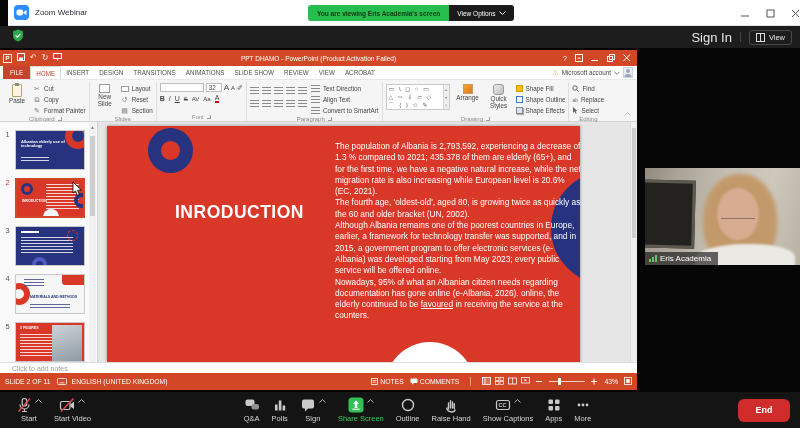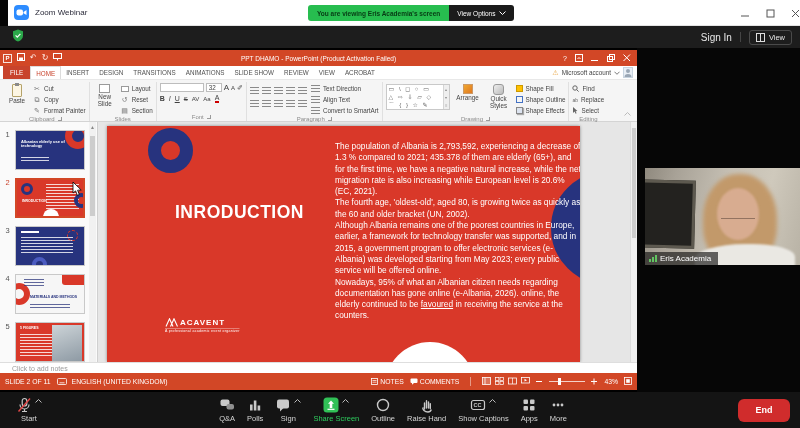--- a/index.html
+++ b/index.html
@@ -18,21 +18,21 @@
   .viewopts{background:#1b1b1b;color:#fff;font-size:6.5px;border-radius:0 3px 3px 0;
     display:flex;align-items:center;gap:4px;padding:0 8px;border:0;}
   .winctl{position:absolute;right:8px;top:0;height:26px;display:flex;align-items:center;gap:16px;color:#555;}
   .winctl svg{display:block}
 
   
   .subbar{position:absolute;left:0;top:26px;width:800px;height:22px;background:#1d1d1d;
     display:flex;align-items:center;}
   .shield{margin-left:12px;}
   .sub-right{margin-left:auto;display:flex;align-items:center;gap:8px;margin-right:8px;}
-  .signin{color:#e6e6e6;font-size:10px;}
+  .signin{color:#e6e6e6;font-size:13px;}
   .vdiv{width:1px;height:10px;background:#454545;}
   .viewbtn{display:flex;align-items:center;gap:4px;border:1px solid #4a4a4a;border-radius:3px;
     padding:2px 6px;color:#e6e6e6;font-size:7.5px;background:transparent;}
 
   
   .main{position:absolute;left:0;top:48px;width:800px;height:344px;background:#000;}
 
   
   .ppt{position:absolute;left:0;top:2px;width:637px;height:340px;background:#fff;font-size:7px;}
   .ppt-title{position:relative;height:16px;background:#D24726;display:flex;align-items:center;color:#fff;}
@@ -544,29 +544,20 @@
           <div class="slide">
             <span class="ring donut-tl"></span>
             <span class="ring donut-r"></span>
             <span class="ring circle-b"></span>
             <div class="slide-title">INRODUCTION</div>
             <div class="slide-body">
               <span>The population of Albania is 2,793,592, experiencing a decrease of 1.3 % compared to 2021; 435.378 of them are elderly (65+), and for the first time, we have a negative natural increase, while the net migration rate is also increasing while European level is 20.6% (EC, 2021).</span><br>
               <span>The fourth age, 'oldest-old', aged 80, is growing twice as quickly as the 60 and older bracket (UN, 2002).</span><br>
               <span>Although Albania remains one of the poorest countries in Europe, earlier, a framework for technology transfer was supported, and in 2015, a government program to offer electronic services (e-Albania) was developed starting from May 2023; every public service will be offered online.</span><br>
               <span>Nowadays, 95% of what an Albanian citizen needs regarding documentation has gone online (e-Albania, 2026). online, the elderly continued to be </span><span class="u">favoured</span><span> in receiving the service at the counters.</span>
-            </div>
-            <div class="slogo">
-              <div class="lrow">
-                <svg width="13" height="9">
-                    <path d="M1 8.5 L4.5 0.8 L8 8.5 M5.5 8.5 L9 0.8 L12.5 8.5" fill="none" stroke="#fff" stroke-width="1.1"></path>
-                  </svg>
-                <span class="lname">ACAVENT</span>
-              </div>
-              <div class="ltag">A professional academic event organizer</div>
             </div>
           </div>
           <div class="cscroll">
               <span class="csb"></span>
             </div>
         </div>
       </div>
 
       <div class="notesbar">
         <span>Click to add notes</span>
@@ -664,20 +655,33 @@
               <rect x="6.2" y="1.5" width="4.6" height="7.5" rx="2.3" fill="none" stroke="#c9c9c9" stroke-width="1.2"></rect>
               <path d="M4 7.5 a4.5 4.5 0 0 0 9 0 M8.5 12 v2.5 M6 14.5 h5" fill="none" stroke="#c9c9c9" stroke-width="1.2"></path>
               <line x1="2.5" y1="14.5" x2="14" y2="1.5" stroke="#e04747" stroke-width="1.5"></line>
             </svg>
           <svg class="caret" width="7" height="4">
               <use href="#caret-up"></use>
             </svg>
         </span>
         <span>Start</span>
       </div>
+      <div class="titem">
+        <span class="irow">
+          <svg width="16" height="16">
+              <rect x="1.5" y="4.5" width="9.5" height="8" rx="1.5" fill="none" stroke="#c9c9c9" stroke-width="1.2"></rect>
+              <polygon points="11.5,7.2 15,4.8 15,12 11.5,9.5" fill="#c9c9c9"></polygon>
+              <line x1="2" y1="14.5" x2="14.5" y2="1.5" stroke="#e04747" stroke-width="1.5"></line>
+            </svg>
+          <svg class="caret" width="7" height="4">
+              <use href="#caret-up"></use>
+            </svg>
+        </span>
+        <span>Start Video</span>
+      </div>
     </div>
 
     <div class="tcenter">
       <div class="titem">
         <span class="irow">
             <svg width="16" height="16">
               <rect x="1.5" y="2.5" width="9" height="6.5" rx="2" fill="#c9c9c9"></rect>
               <rect x="7.5" y="7" width="7.5" height="5.5" rx="2" fill="#8f8f8f"></rect>
             </svg>
           </span>

